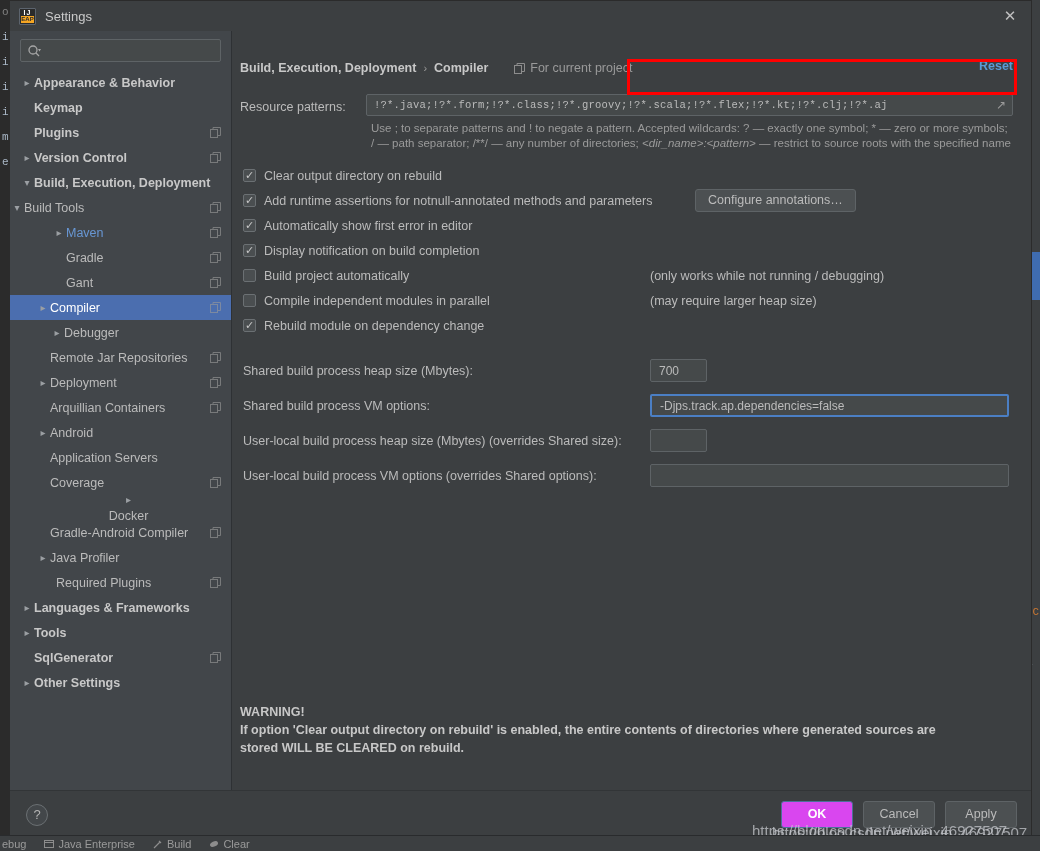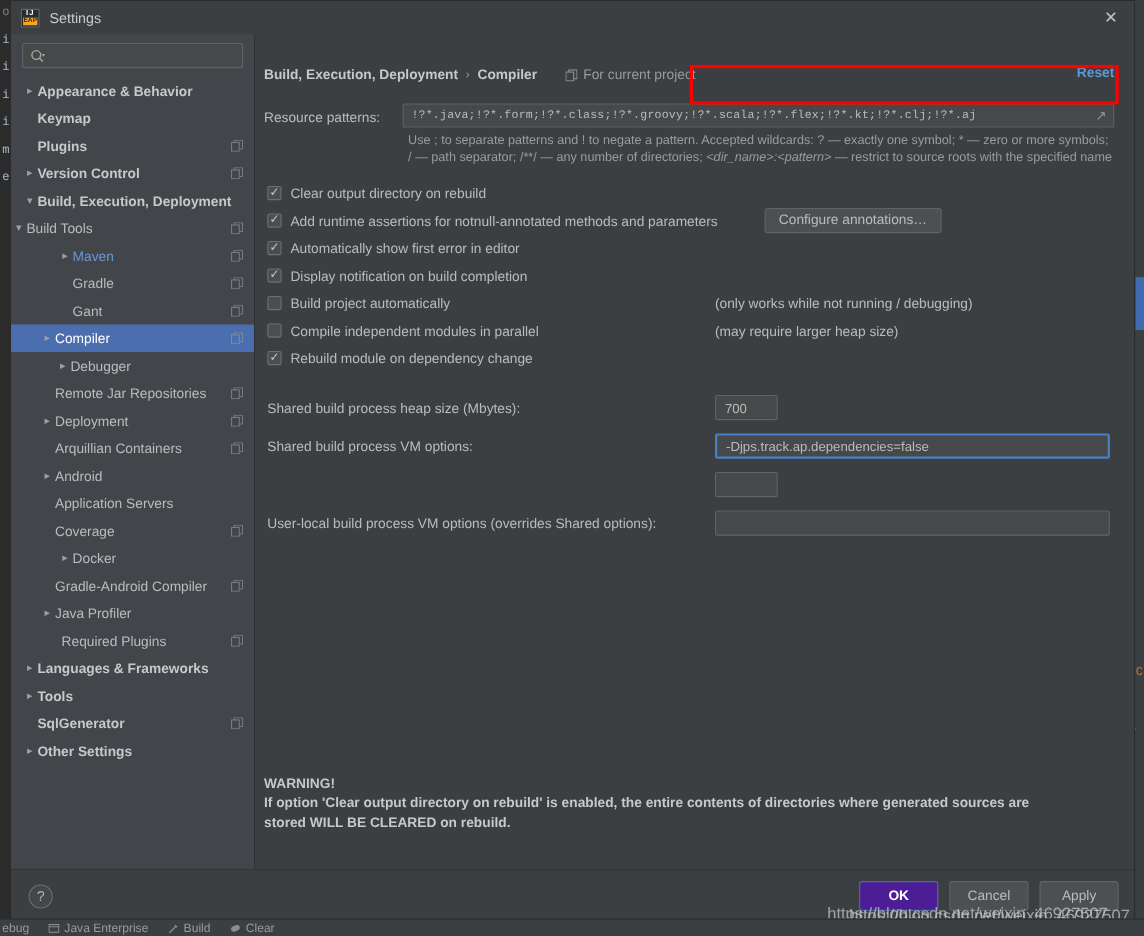--- a/index.html
+++ b/index.html
@@ -228,21 +228,21 @@
     color: #b4b4b4; font-size: 13px; line-height: 20px;
     text-align: center; cursor: pointer;
   }
   #footer-spacer { flex: 1 1 auto; }
   .dlg-btn {
     min-width: 72px; height: 27px; padding: 0 14px; margin-left: 10px;
     background: #4c5052; border: 1px solid #5e6366; border-radius: 3px;
     color: #bbbbbb; font-size: 12.5px; line-height: 25px;
     text-align: center; cursor: pointer;
   }
-  .dlg-btn.primary { background: #4c1d95; border-color: #4a7099; color: #ffffff; font-weight: bold; }
+  .dlg-btn.primary { background: #d946ef; border-color: #4a7099; color: #ffffff; font-weight: bold; }
 
   
   #watermark {
     position: absolute; left: 0; top: 822px; width: 1040px; height: 22px;
     pointer-events: none; overflow: hidden;
   }
   #watermark span {
     position: absolute; white-space: nowrap;
     font-family: "Liberation Sans", sans-serif;
     font-size: 15px; color: #c9cbd0; opacity: .72;
@@ -404,21 +404,21 @@
             <span class="lbl">Application Servers</span>
           </div>
           <div class="tree-row" style="padding-left: 26px;">
             <span class="arrow"></span>
             <span class="lbl">Coverage</span>
             <svg class="proj-icon" viewBox="0 0 11 11">
               <rect x="0.5" y="2.5" width="7" height="8" fill="none" stroke="#9a9a9a"></rect>
               <path d="M3 2.5 V0.5 H10.5 V8.5 H8" fill="none" stroke="#9a9a9a"></path>
             </svg>
           </div>
-          <div class="tree-row" style="padding-left: 42px;">
+          <div class="tree-row" style="padding-left: 26px; flex-direction: column;">
             <span class="arrow closed"></span>
             <span class="lbl">Docker</span>
           </div>
           <div class="tree-row" style="padding-left: 26px;">
             <span class="arrow"></span>
             <span class="lbl">Gradle-Android Compiler</span>
             <svg class="proj-icon" viewBox="0 0 11 11">
               <rect x="0.5" y="2.5" width="7" height="8" fill="none" stroke="#9a9a9a"></rect>
               <path d="M3 2.5 V0.5 H10.5 V8.5 H8" fill="none" stroke="#9a9a9a"></path>
             </svg>
@@ -530,20 +530,21 @@
                 <input type="text" value="700" style="">
               </div>
             </div>
             <div class="opt-row">
               <span class="olabel">Shared build process VM options:</span>
               <div class="opt-field wide focused">
                 <input type="text" value="-Djps.track.ap.dependencies=false" style="">
               </div>
             </div>
             <div class="opt-row">
+              <span class="olabel">User-local build process heap size (Mbytes) (overrides Shared size):</span>
               <div class="opt-field small">
                 <input type="text" value="" style="">
               </div>
             </div>
             <div class="opt-row">
               <span class="olabel">User-local build process VM options (overrides Shared options):</span>
               <div class="opt-field wide">
                 <input type="text" value="" style="">
               </div>
             </div>

